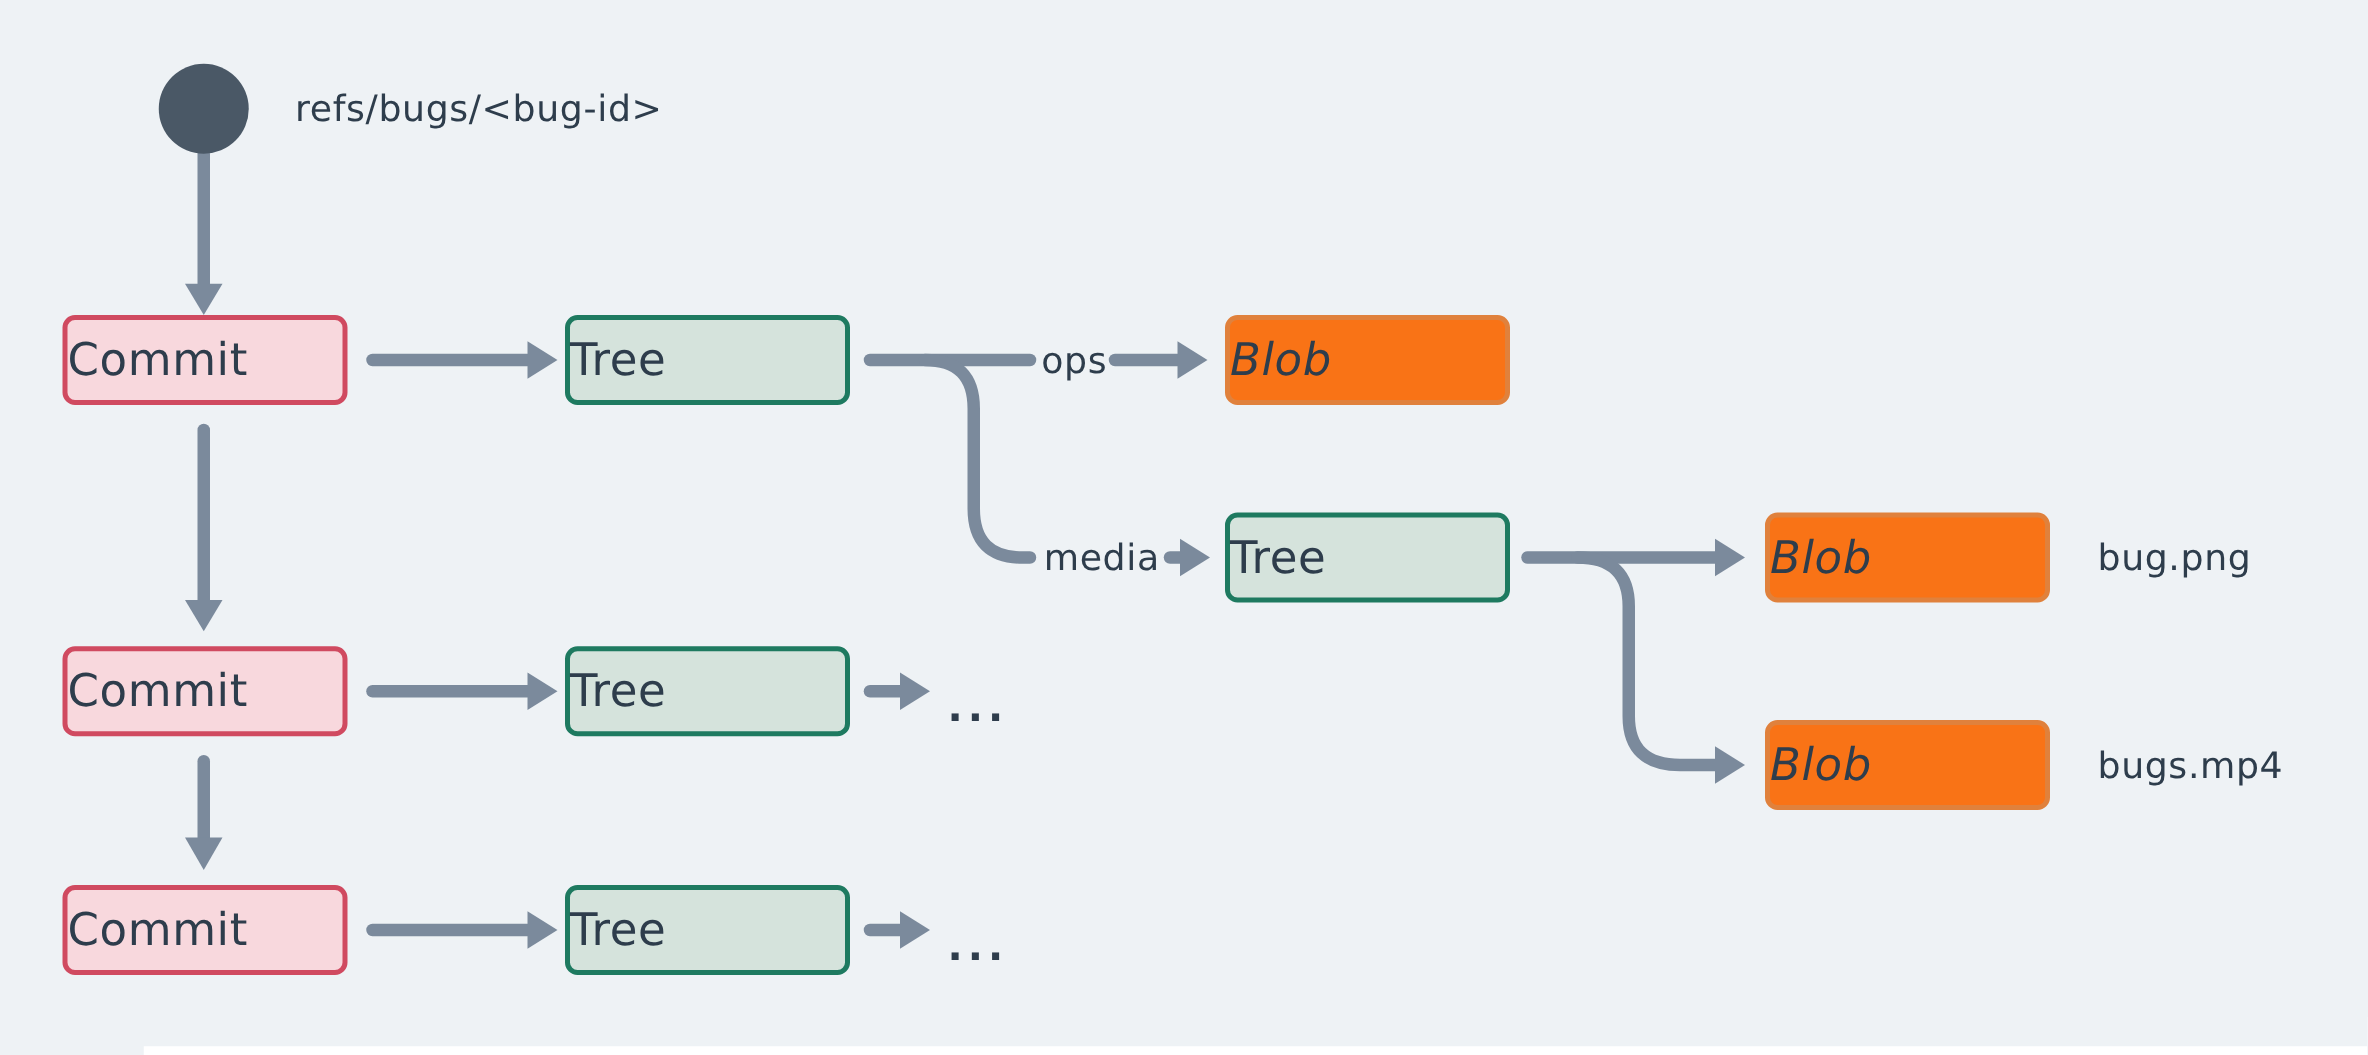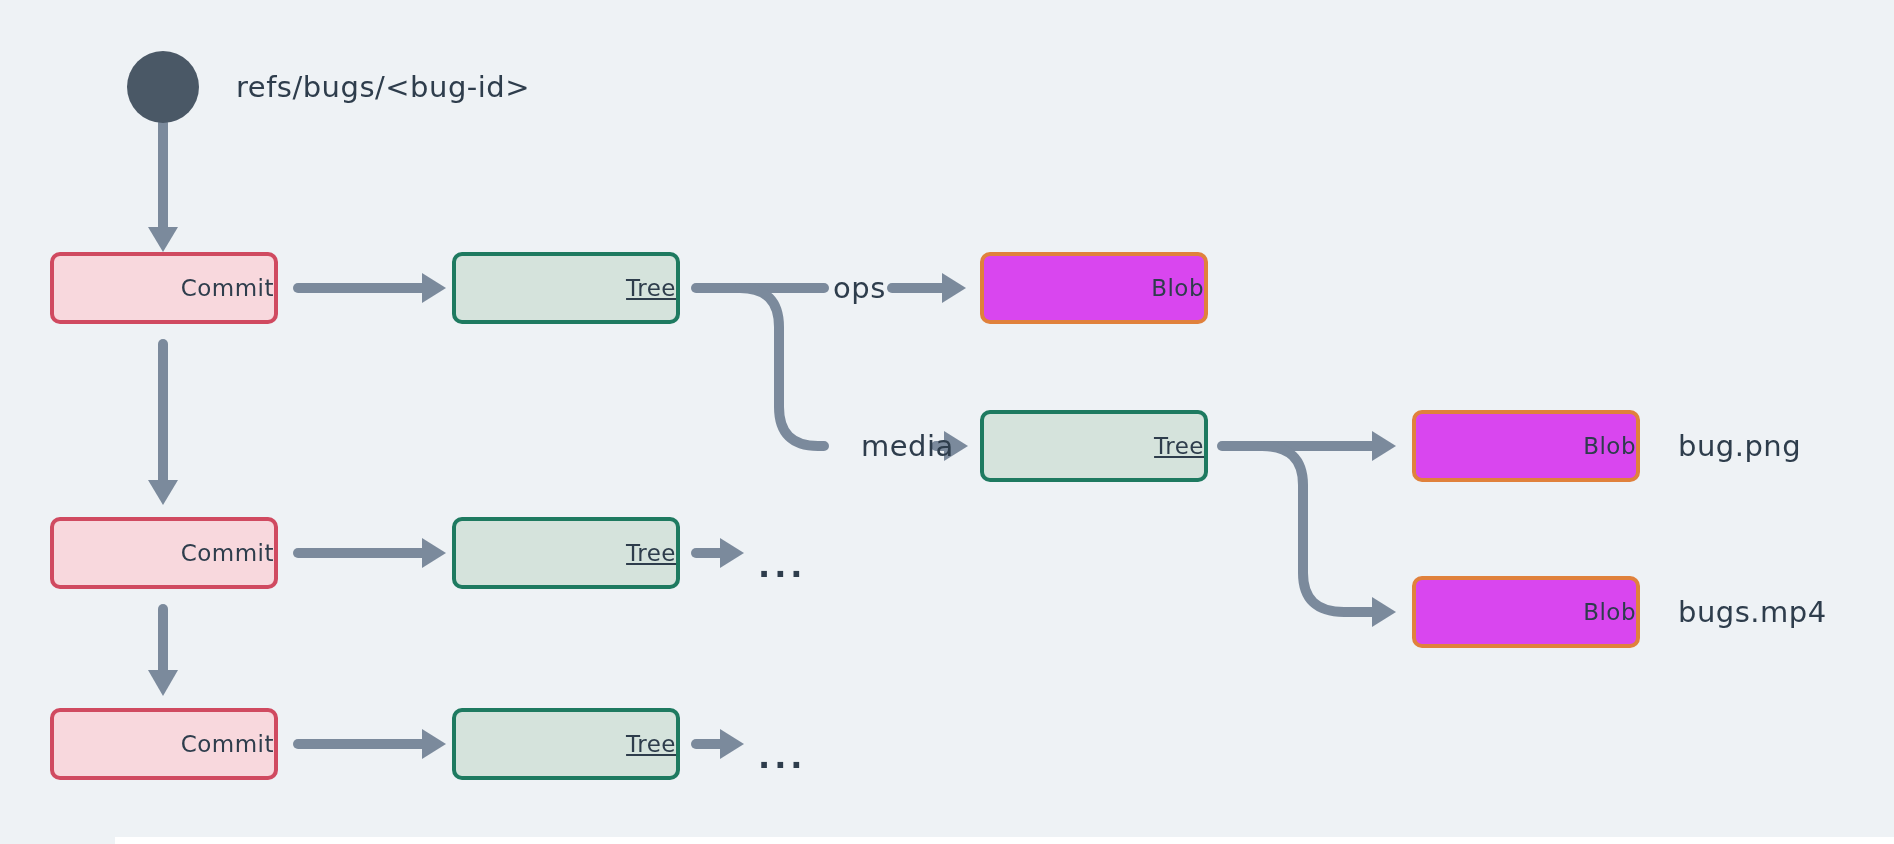--- a/index.html
+++ b/index.html
@@ -32,27 +32,27 @@
     background: #4a5866;
   }
   .box {
     position: absolute;
     width: 228px; height: 72px;
     box-sizing: border-box;
     border: 4px solid;
     border-radius: 10px;
     display: flex;
     align-items: center;
-    justify-content: flex-end;
-    font-size: 23px;
+    justify-content: flex-start;
+    font-size: 36px;
     letter-spacing: 0.5px;
   }
   .commit { background: #f8d8dd; border-color: #d04a60; }
-  .tree   { background: #d5e3dc; border-color: #1e7a60; text-decoration: underline; }
-  .blob   { background: #d946ef; border-color: #e0813c; }
+  .tree   { background: #d5e3dc; border-color: #1e7a60; }
+  .blob   { background: #f97316; border-color: #e0813c; font-style: italic; }
   .lbl {
     position: absolute;
     font-size: 29px;
     line-height: 36px;
     letter-spacing: 0.5px;
     white-space: nowrap;
   }
   .ellipsis {
     position: absolute;
     font-size: 32px;
@@ -136,21 +136,21 @@
     <span>Commit</span>
   </div>
   <div class="box tree" style="left:452px; top:252px;">
     <span>Tree</span>
   </div>
   <span class="lbl" style="left:833px; top:270px;text-align:center;">ops</span>
   <div class="box blob" style="left:980px; top:252px;">
     <span>Blob</span>
   </div>
 
-  <span class="lbl" style="left:861px; top:428px;">media</span>
+  <span class="lbl" style="left:835px; top:428px;">media</span>
   <div class="box tree" style="left:980px; top:410px;">
     <span>Tree</span>
   </div>
   <div class="box blob" style="left:1412px; top:410px;">
     <span>Blob</span>
   </div>
   <span class="lbl" style="left:1678px; top:428px;">bug.png</span>
 
   <div class="box blob" style="left:1412px; top:576px;">
     <span>Blob</span>

